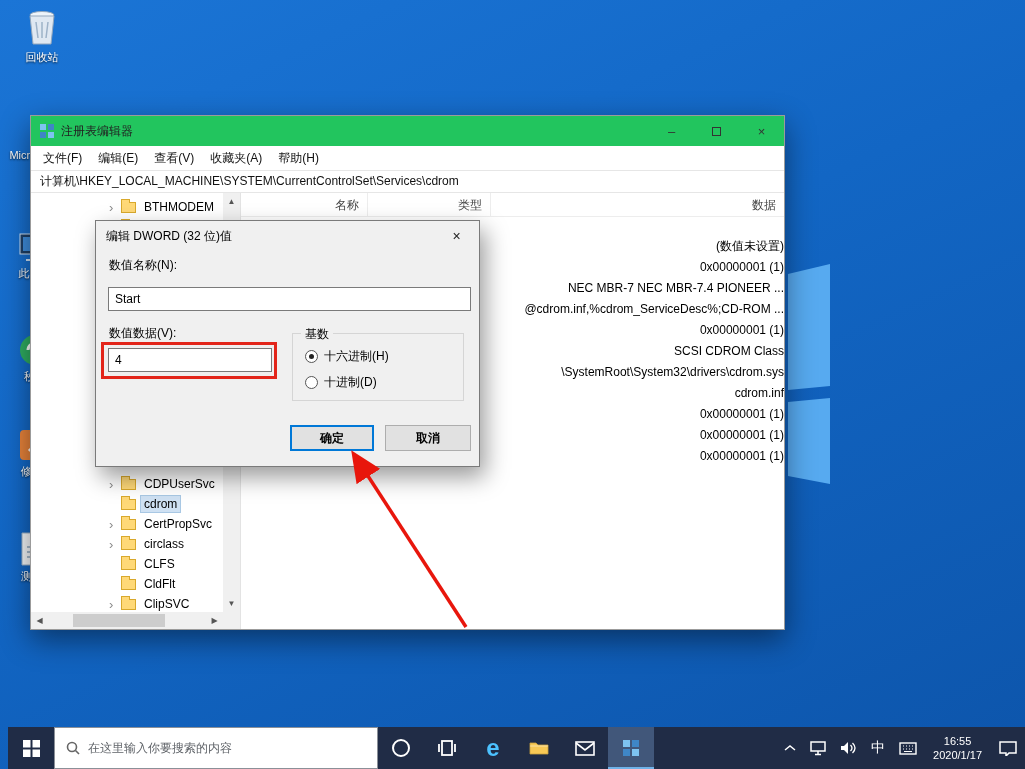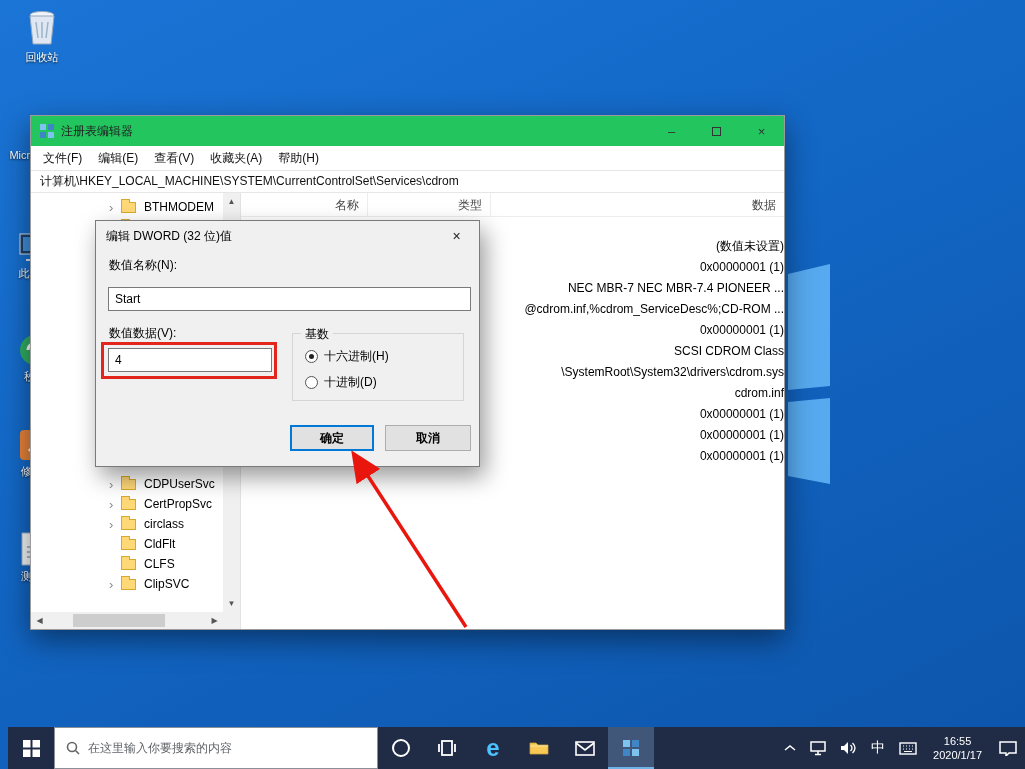--- a/index.html
+++ b/index.html
@@ -204,39 +204,44 @@
             <span class="folder"></span>
             <span class="tlabel">BTHPORT</span>
           </div>
         </div>
         <div class="tree-bottom">
           <div class="trow">
             <span class="chev">›</span>
             <span class="folder"></span>
             <span class="tlabel">CDPUserSvc</span>
           </div>
+          <div class="trow selected">
+            <span class="chev"></span>
+            <span class="folder"></span>
+            <span class="tlabel">cdrom</span>
+          </div>
           <div class="trow">
             <span class="chev">›</span>
             <span class="folder"></span>
             <span class="tlabel">CertPropSvc</span>
           </div>
           <div class="trow">
             <span class="chev">›</span>
             <span class="folder"></span>
             <span class="tlabel">circlass</span>
           </div>
           <div class="trow">
             <span class="chev"></span>
             <span class="folder"></span>
+            <span class="tlabel">CLFS</span>
+          </div>
+          <div class="trow">
+            <span class="chev"></span>
+            <span class="folder"></span>
             <span class="tlabel">CldFlt</span>
-          </div>
-          <div class="trow">
-            <span class="chev"></span>
-            <span class="folder"></span>
-            <span class="tlabel">CLFS</span>
           </div>
           <div class="trow">
             <span class="chev">›</span>
             <span class="folder"></span>
             <span class="tlabel">ClipSVC</span>
           </div>
         </div>
         <div class="vscroll">
           <span class="arr up">▲</span>
           <span class="arr dn">▼</span>

